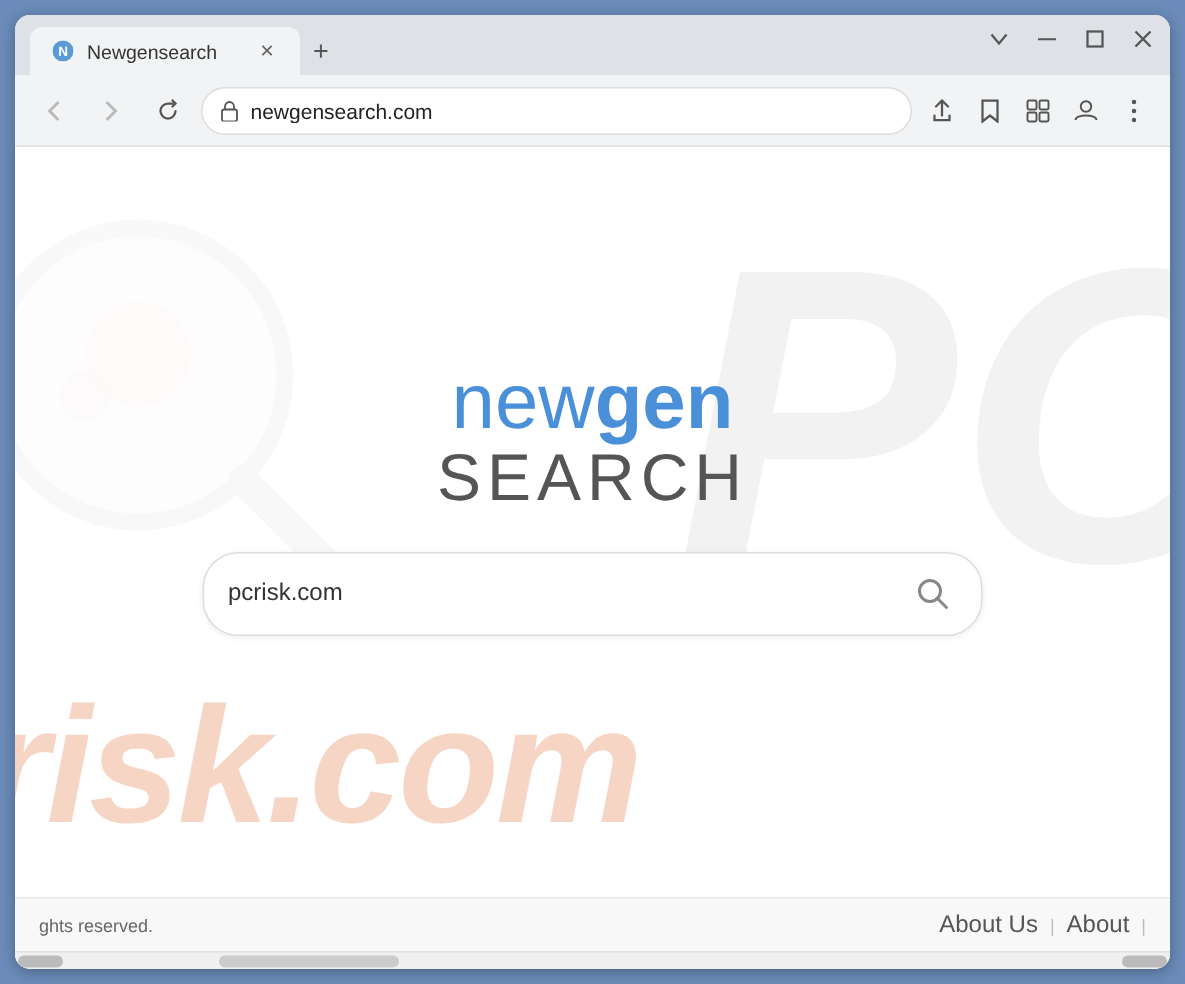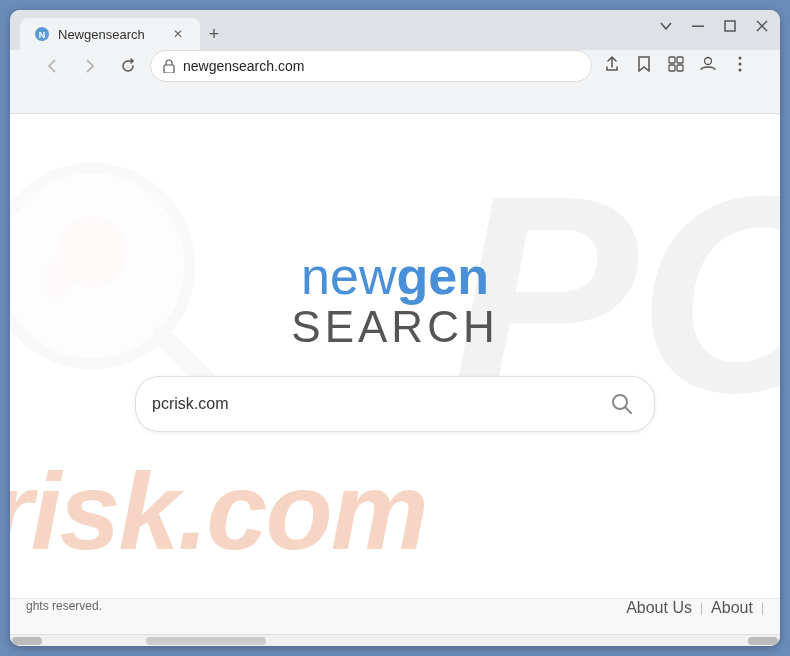--- a/index.html
+++ b/index.html
@@ -101,24 +101,24 @@
       border-radius: 50%;
       cursor: pointer;
       font-size: 18px;
       color: #555;
       margin-bottom: 2px;
     }
 
     
     .toolbar {
       background: #f1f3f4;
-      height: 64px;
-      display: flex;
-      align-items: flex-start;
-      padding: 0 26px;
+      height: 48px;
+      display: flex;
+      align-items: center;
+      padding: 0 10px;
       gap: 6px;
       border-bottom: 1px solid #ddd;
     }
     .nav-btn {
       width: 32px;
       height: 32px;
       display: flex;
       align-items: center;
       justify-content: center;
       border-radius: 50%;
@@ -260,21 +260,21 @@
       color: #888;
       font-size: 20px;
     }
 
     
     .footer {
       height: 36px;
       background: #f8f8f8;
       border-top: 1px solid #e8e8e8;
       display: flex;
-      align-items: flex-start;
+      align-items: center;
       padding: 0 16px;
       font-size: 12px;
       color: #666;
       position: relative;
       z-index: 1;
     }
     .footer-right {
       margin-left: auto;
       display: flex;
       align-items: center;

